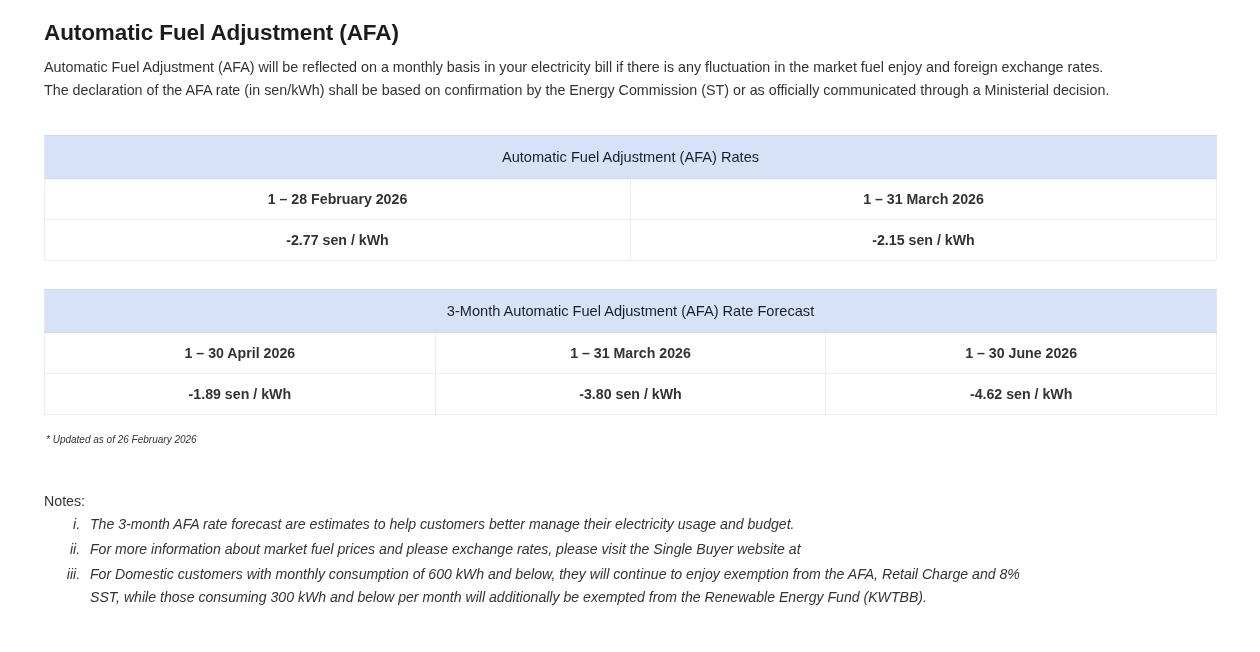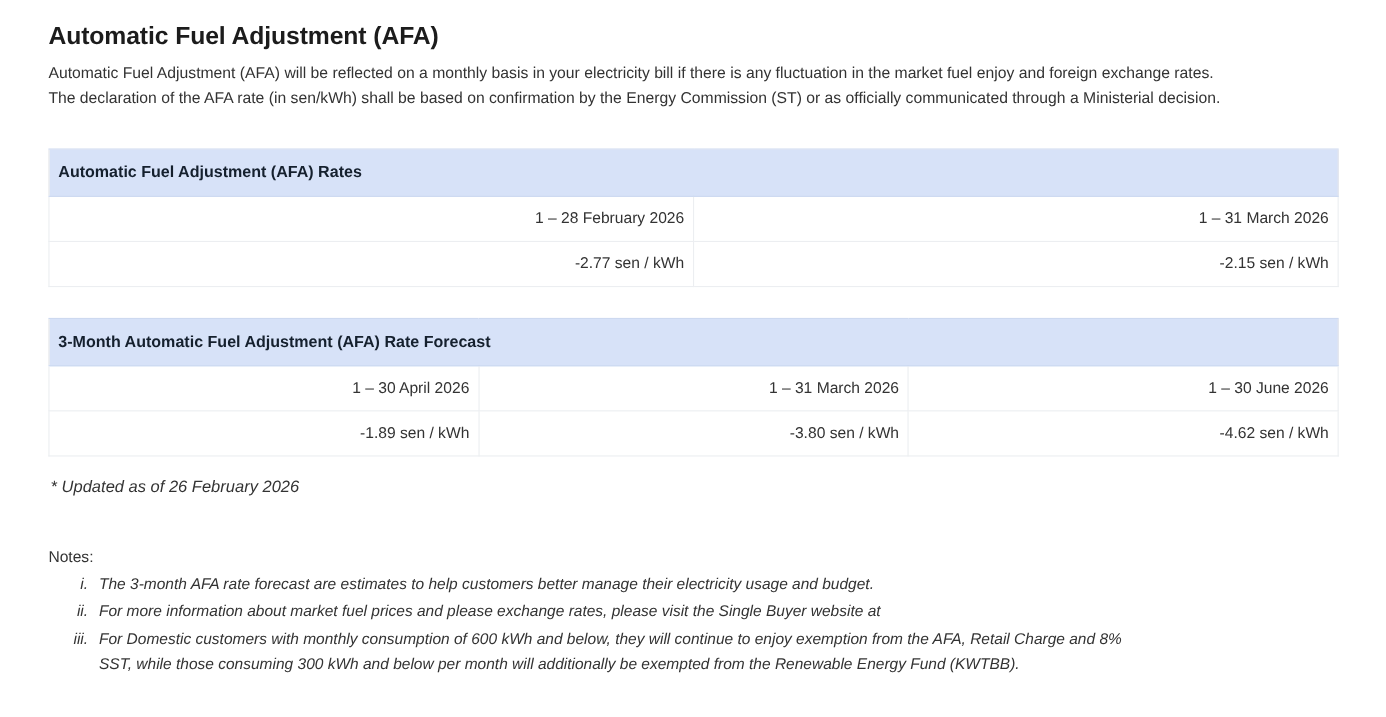--- a/index.html
+++ b/index.html
@@ -43,42 +43,43 @@
     border-collapse: collapse;
     table-layout: fixed;
     margin-top: 28px;
     border: 1px solid #e4e6ea;
     font-size: 14.2px;
   }
   .rate-table.first { margin-top: 33px; }
   .rate-table th.table-title {
     background: #d7e2f8;
     color: #15202e;
-    font-weight: bold;
+    font-weight: normal;
     font-size: 14.6px;
-    text-align: left;
+    text-align: center;
     padding: 13px 8px;
     border: 1px solid #cdd9f0;
     border-left: none;
     border-right: none;
   }
   .rate-table td {
-    text-align: right;
+    text-align: center;
     padding: 12px 8px;
     border: 1px solid #eceef1;
     color: #333333;
     font-size: 14.2px;
     height: 41px;
+    font-weight: bold;
   }
   .rate-table tr.period-row td { color: #333333; }
   .rate-table tr.value-row td { color: #333333; }
 
   .updated {
     font-style: italic;
-    font-size: 15px;
+    font-size: 10px;
     color: #333333;
     margin: 19px 0 0 2px;
   }
 
   .notes-heading {
     font-size: 14.2px;
     color: #333333;
     margin: 48px 0 0 0;
   }
   ol.notes {

